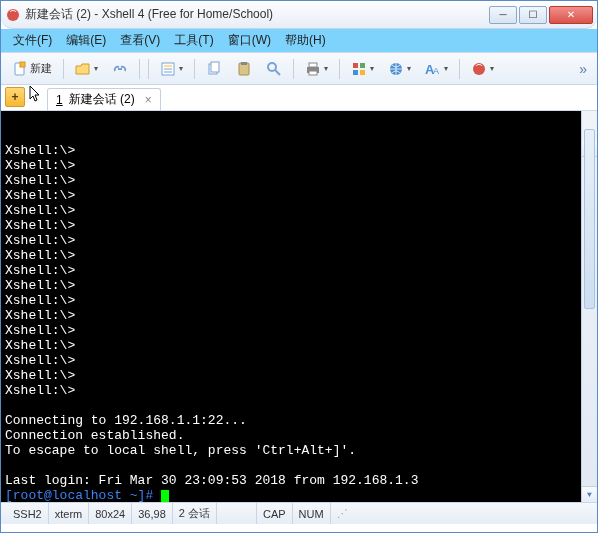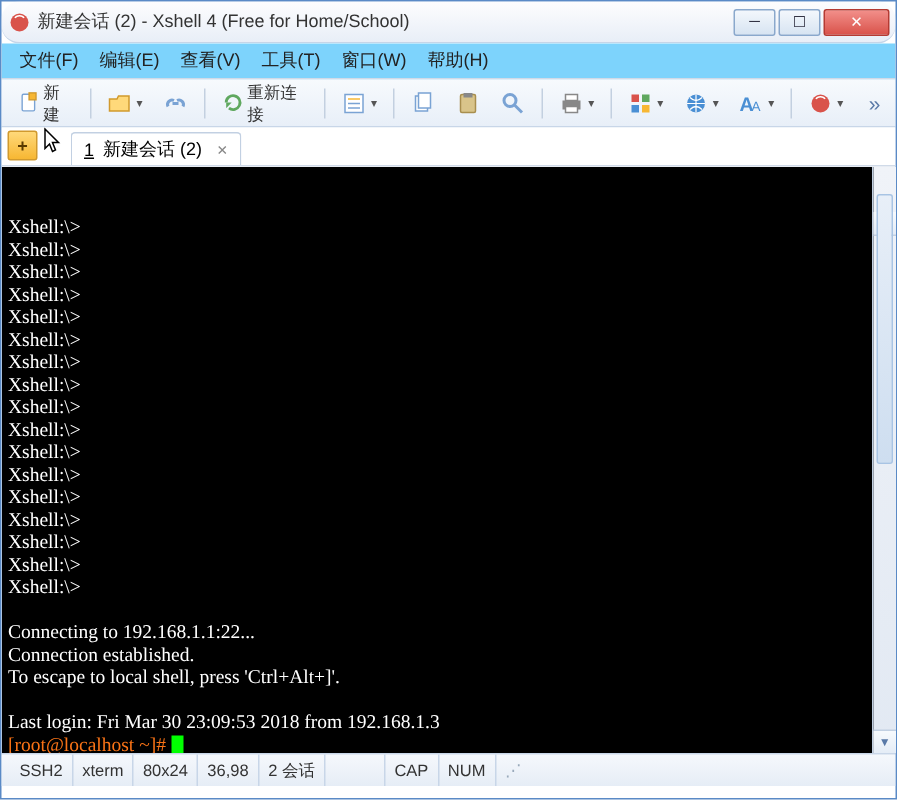--- a/index.html
+++ b/index.html
@@ -24,28 +24,28 @@
   
   .icon { display:inline-block; width:16px; height:16px; }
   
   .tabbar { height: 26px; background:#fff; border-bottom:1px solid #d0dae8; display:flex; align-items:flex-end; padding-left:4px; }
   .tabbar .plus { width:20px; height:20px; margin-bottom:3px; background:linear-gradient(#ffd97a,#f7b733); border:1px solid #d19a2e; border-radius:2px; display:flex; align-items:center; justify-content:center; color:#5a3a00; font-weight:bold; cursor:pointer; margin-right:4px; }
   .tabbar .cursor { margin-bottom:4px; margin-right:4px; }
   .tab { height:22px; margin-bottom:0; border:1px solid #c2d0e2; border-bottom:none; border-radius:3px 3px 0 0; background:#fff; padding: 2px 8px; display:flex; align-items:center; gap:6px; font-size:12px; cursor:pointer; }
   .tab .tabnum { text-decoration: underline; }
   .tab .tab-x { color:#888; font-size:12px; cursor:pointer; margin-left:4px; }
   
-  .terminal { background:#000; color:#fff; font-family: Liberation Serif, serif; font-size:13px; padding:2px 4px; height: 391px; overflow:auto; line-height:15px; white-space:pre; position:relative; }
+  .terminal { background:#000; color:#fff; font-family: Liberation Mono, monospace; font-size:13px; padding:2px 4px; height: 391px; overflow:auto; line-height:15px; white-space:pre; position:relative; }
   .terminal .scrollbar { position:absolute; right:0; top:0; width:16px; height:100%; background:linear-gradient(#f0f3f8,#e2e9f3); border-left:1px solid #c2d0e2; }
   .terminal .sb-btn { height:16px; background:linear-gradient(#f7fafd,#e4ecf6); border-bottom:1px solid #c2d0e2; display:flex;align-items:center;justify-content:center; font-size:8px; color:#5a7aa8; cursor:pointer;}
   .terminal .sb-btn.bot { position:absolute;bottom:0;left:0;right:0;border-top:1px solid #c2d0e2;border-bottom:none;}
   .terminal .sb-thumb { position:absolute; left:2px; right:2px; top:18px; height:180px; background:linear-gradient(#e8eff8,#cedef0); border:1px solid #a8c4e4; border-radius:2px; cursor:pointer;}
   .terminal-content { position:relative; z-index:1; padding-right:18px;}
   .cursor-block { display:inline-block; width:8px; height:13px; background:#00ff00; vertical-align:text-bottom; }
-  .yellow { color:#f97316; }
+  .yellow { color:#3b82f6; }
   
   .statusbar { height:22px; background:linear-gradient(#f5f8fc,#e6edf6); border-top:1px solid #c8d6e8; display:flex; align-items:center; font-size:11px; color:#333; padding:0 6px; }
   .statusbar .cell { padding: 0 6px; border-right:1px solid #c8d6e8; height:100%; display:flex; align-items:center; }
   .statusbar .cell:last-child { border-right:none; }
   .statusbar .grow { flex:1; }
   .statusbar .grip { width:14px; text-align:right; color:#9ab; letter-spacing:-3px; }
 </style>
 </head>
 <body>
 
@@ -87,27 +87,20 @@
           <path d="M1 5 h5 l1 -2 h7 v10 h-13 z" fill="#ffd97a" stroke="#d19a2e"></path>
         </svg></span>
     <span class="drop">▾</span>
   </div>
   <div class="tool-btn">
     <span class="icon"><svg viewBox="0 0 16 16">
           <path d="M3 10 a3 3 0 0 1 4 -4 M9 6 a3 3 0 0 1 4 4 M6 8 h4" stroke="#7aa3d4" stroke-width="2" fill="none"></path>
         </svg></span>
   </div>
   <div class="tool-sep"></div>
-  <div class="tool-btn">
-    <span class="icon"><svg viewBox="0 0 16 16">
-          <path d="M3 8 a5 5 0 1 1 2 4" stroke="#5fa85f" stroke-width="2" fill="none"></path>
-          <path d="M3 12 l0 -4 l4 0" fill="#5fa85f"></path>
-        </svg></span>
-    <span>重新连接</span>
-  </div>
   <div class="tool-sep"></div>
   <div class="tool-btn">
     <span class="icon"><svg viewBox="0 0 16 16">
           <rect x="2" y="2" width="12" height="12" fill="#fff" stroke="#7aa3d4"></rect>
           <line x1="4" y1="5" x2="12" y2="5" stroke="#f7b733"></line>
           <line x1="4" y1="8" x2="12" y2="8" stroke="#7aa3d4"></line>
           <line x1="4" y1="11" x2="12" y2="11" stroke="#7aa3d4"></line>
         </svg></span>
     <span class="drop">▾</span>
   </div>

